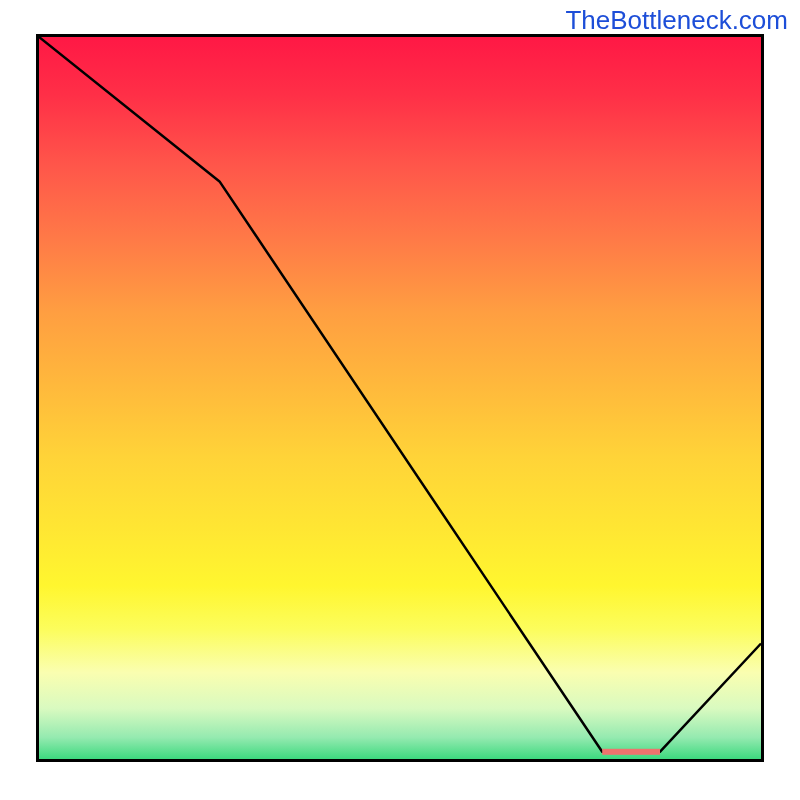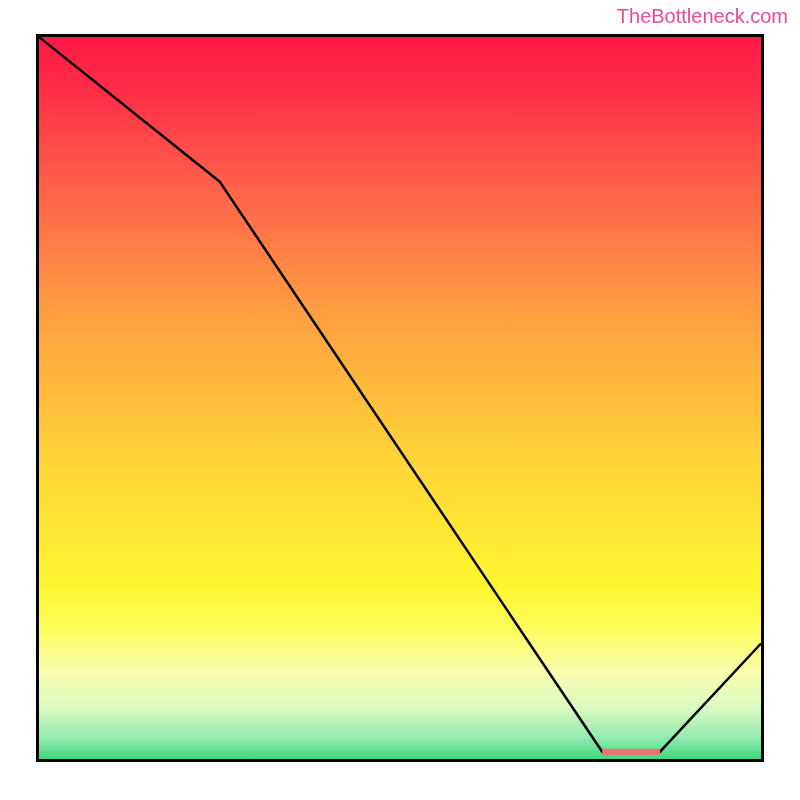--- a/index.html
+++ b/index.html
@@ -8,22 +8,22 @@
     width: 800px;
     height: 800px;
     background: #ffffff;
     position: relative;
     font-family: Arial, sans-serif;
   }
   .watermark {
     position: absolute;
     top: 5px;
     right: 12px;
-    font-size: 20px;
-    color: #ec4899;
+    font-size: 26px;
+    color: #1d4ed8;
     font-weight: 500;
     z-index: 10;
   }
   .plot-area {
     position: absolute;
     left: 36px;
     top: 34px;
     width: 728px;
     height: 728px;
     border: 3px solid #000;

